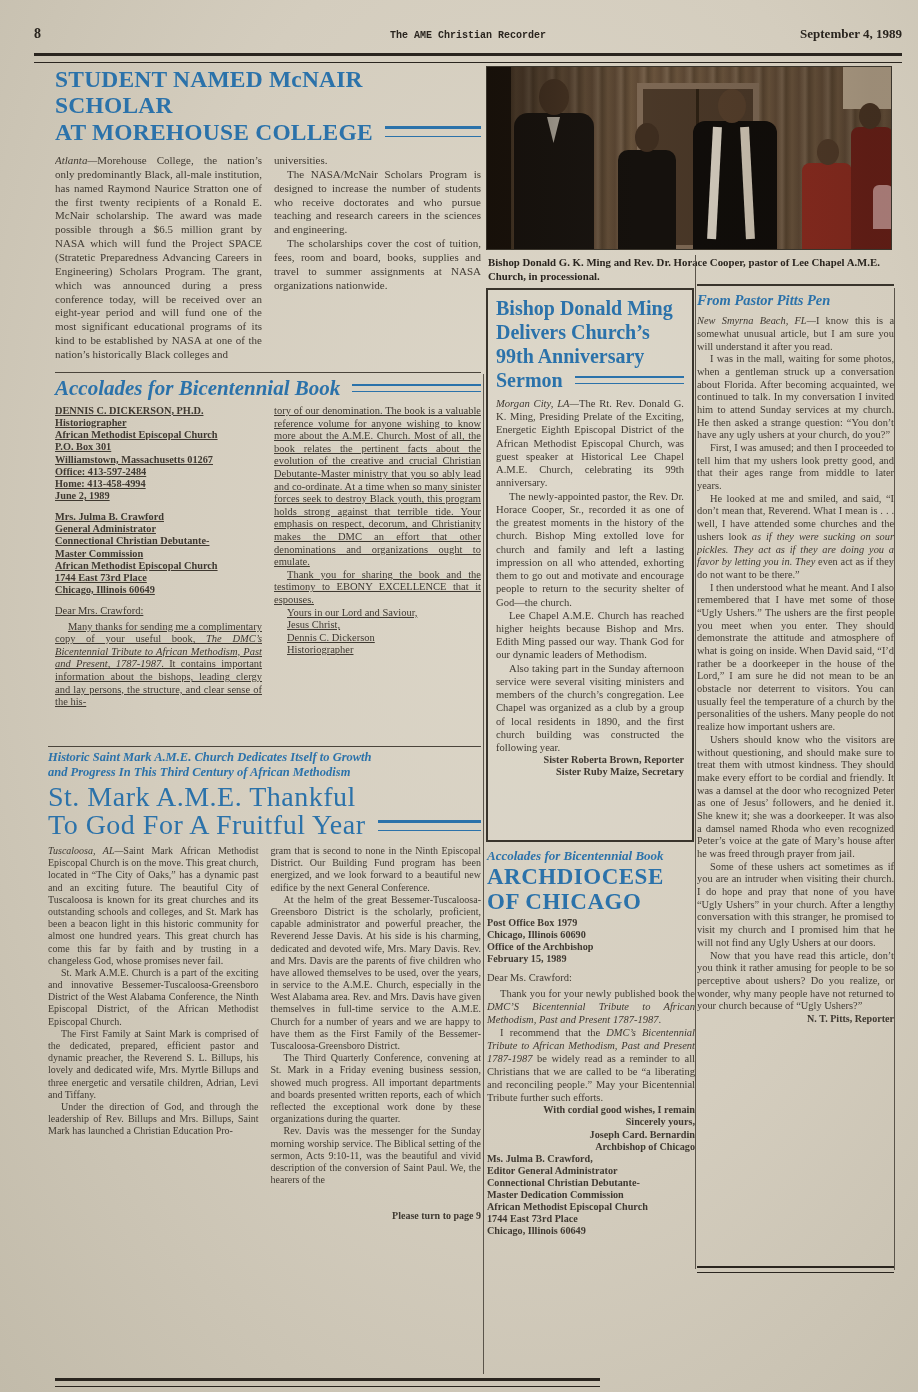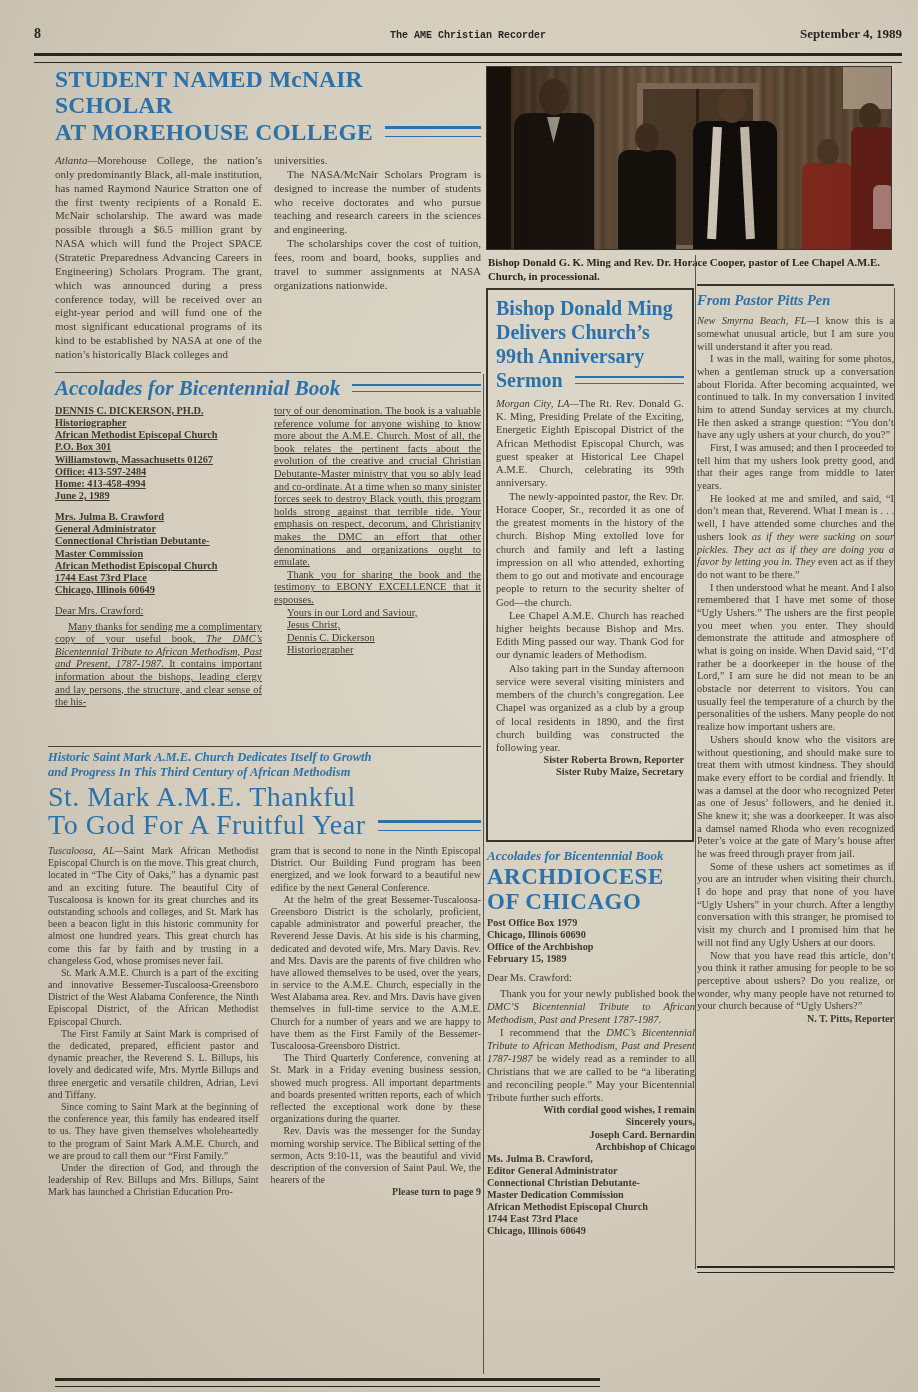--- a/index.html
+++ b/index.html
@@ -18,21 +18,21 @@
   #hdr{left:34px;top:26px;width:868px;display:flex;align-items:baseline;font-weight:bold;font-size:13px;color:var(--ink);}
   #hdr .l{flex:1;text-align:left;font-size:14px;}
   #hdr .c{flex:2;text-align:center;font-size:10px;font-family:Liberation Mono, monospace;}
   #hdr .r{flex:1;text-align:right;}
   #hdr-rule{left:34px;top:53px;width:868px;height:6px;border-top:3px solid var(--ink);border-bottom:1px solid var(--ink);}
   
   .para{margin:0;text-indent:13px;text-align:justify;}
   .para.noindent{text-indent:0;}
   .lead{font-style:italic;}
   .sig-r{text-indent:0;text-align:right;font-weight:bold;font-size:0.97em;line-height:1.18;}
-  .turn{text-indent:0;text-align:right;font-weight:bold;}
+  .turn{text-indent:0;text-align:right;font-weight:bold;margin-top:24px;}
   .cols{display:flex;gap:12px;overflow:hidden;}
   .col{flex:1;min-width:0;}
   .addr p.para{font-weight:bold;text-indent:0;text-align:left;line-height:1.18;}
   .hl-line{display:flex;align-items:baseline;}
   .hl-rule{flex:1;margin-left:12px;height:7px;border-top:3px solid var(--blue);border-bottom:1px solid var(--blue);transform:translateY(-3px);}
   .hl-rule.thin{height:5px;border-top-width:2px;}
   .kicker{color:var(--blue);font-style:italic;font-weight:bold;}
   .salut{margin:6px 0 3px;text-indent:0;}
   
   #mcnair{left:55px;top:66px;width:426px;}
@@ -183,21 +183,20 @@
       <div class="hl-line">
         <span>To God For A Fruitful Year</span>
         <span class="hl-rule"></span>
       </div>
     </div>
     <div class="cols sm-body">
       <div class="col">
           <p class="para noindent"><em class="lead">Tuscaloosa, AL—</em>Saint Mark African Methodist Episcopal Church is on the move. This great church, located in “The City of Oaks,” has a dynamic past and an exciting future. The beautiful City of Tuscaloosa is known for its great churches and its outstanding schools and colleges, and St. Mark has been a beacon light in this historic community for almost one hundred years. This great church has come this far by faith and by trusting in a changeless God, whose promises never fail.</p>
           <p class="para">St. Mark A.M.E. Church is a part of the exciting and innovative Bessemer-Tuscaloosa-Greensboro District of the West Alabama Conference, the Ninth Episcopal District, of the African Methodist Episcopal Church.</p>
           <p class="para">The First Family at Saint Mark is comprised of the dedicated, prepared, efficient pastor and dynamic preacher, the Reverend S. L. Billups, his lovely and dedicated wife, Mrs. Myrtle Billups and three energetic and versatile children, Adrian, Levi and Tiffany.</p>
-          <p class="para">Since coming to Saint Mark at the beginning of the conference year, this family has endeared itself to us. They have given themselves wholeheartedly to the program of Saint Mark A.M.E. Church, and we are proud to call them our “First Family.”</p>
           <p class="para">Under the direction of God, and through the leadership of Rev. Billups and Mrs. Billups, Saint Mark has launched a Christian Education Pro-</p>
         </div>
       <div class="col">
           <p class="para noindent">gram that is second to none in the Ninth Episcopal District. Our Building Fund program has been energized, and we look forward to a beautiful new edifice by the next General Conference.</p>
           <p class="para">At the helm of the great Bessemer-Tuscaloosa-Greensboro District is the scholarly, proficient, capable administrator and powerful preacher, the Reverend Jesse Davis. At his side is his charming, dedicated and devoted wife, Mrs. Mary Davis. Rev. and Mrs. Davis are the parents of five children who have allowed themselves to be used, over the years, in service to the A.M.E. Church, especially in the West Alabama area. Rev. and Mrs. Davis have given themselves in full-time service to the A.M.E. Church for a number of years and we are happy to have them as the First Family of the Bessemer-Tuscaloosa-Greensboro District.</p>
           <p class="para">The Third Quarterly Conference, convening at St. Mark in a Friday evening business session, showed much progress. All important departments and boards presented written reports, each of which reflected the exceptional work done by these organizations during the quarter.</p>
           <p class="para">Rev. Davis was the messenger for the Sunday morning worship service. The Biblical setting of the sermon, Acts 9:10-11, was the beautiful and vivid description of the conversion of Saint Paul. We, the hearers of the</p>
           <p class="para turn">Please turn to page 9</p>
         </div>
     </div>

